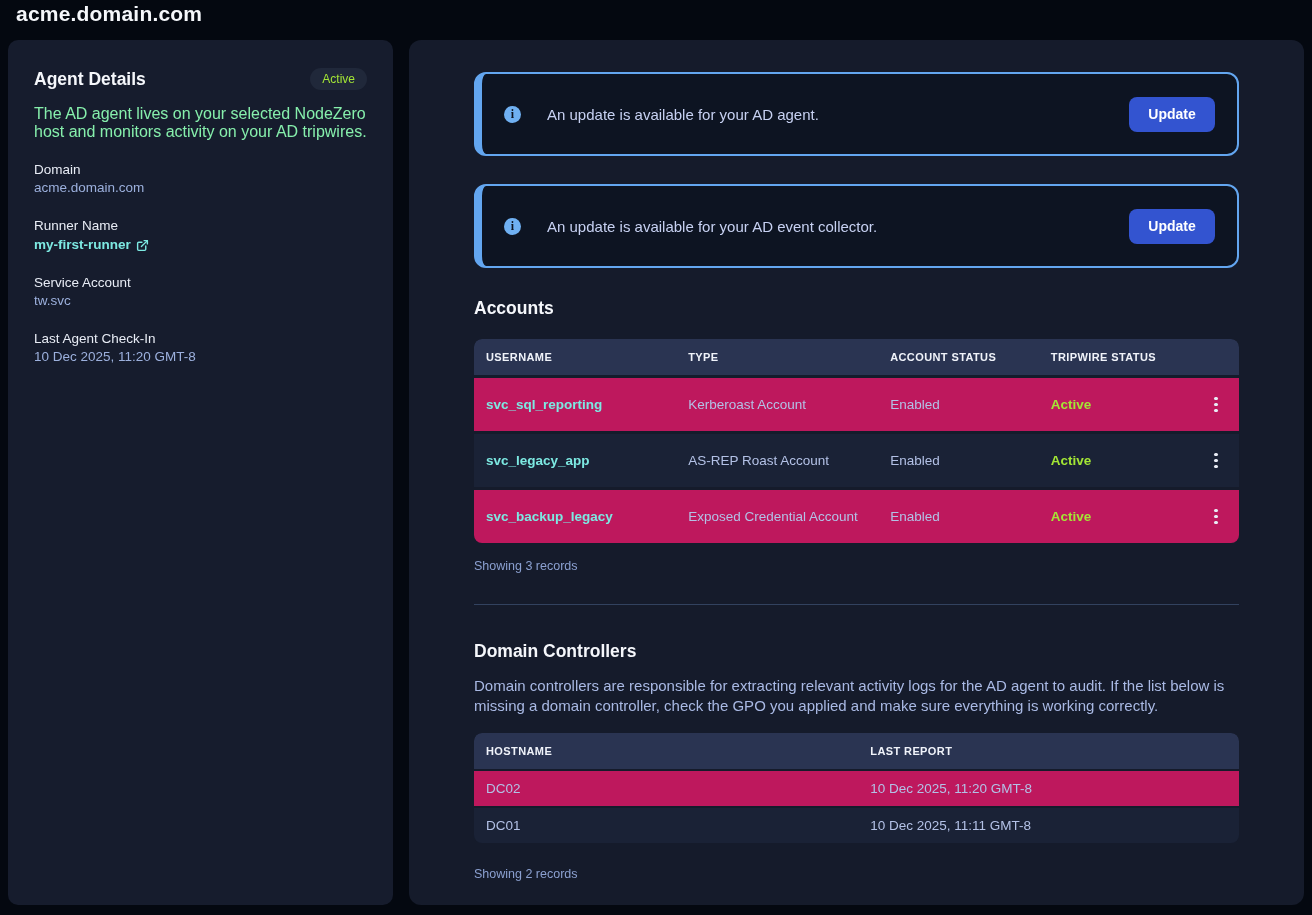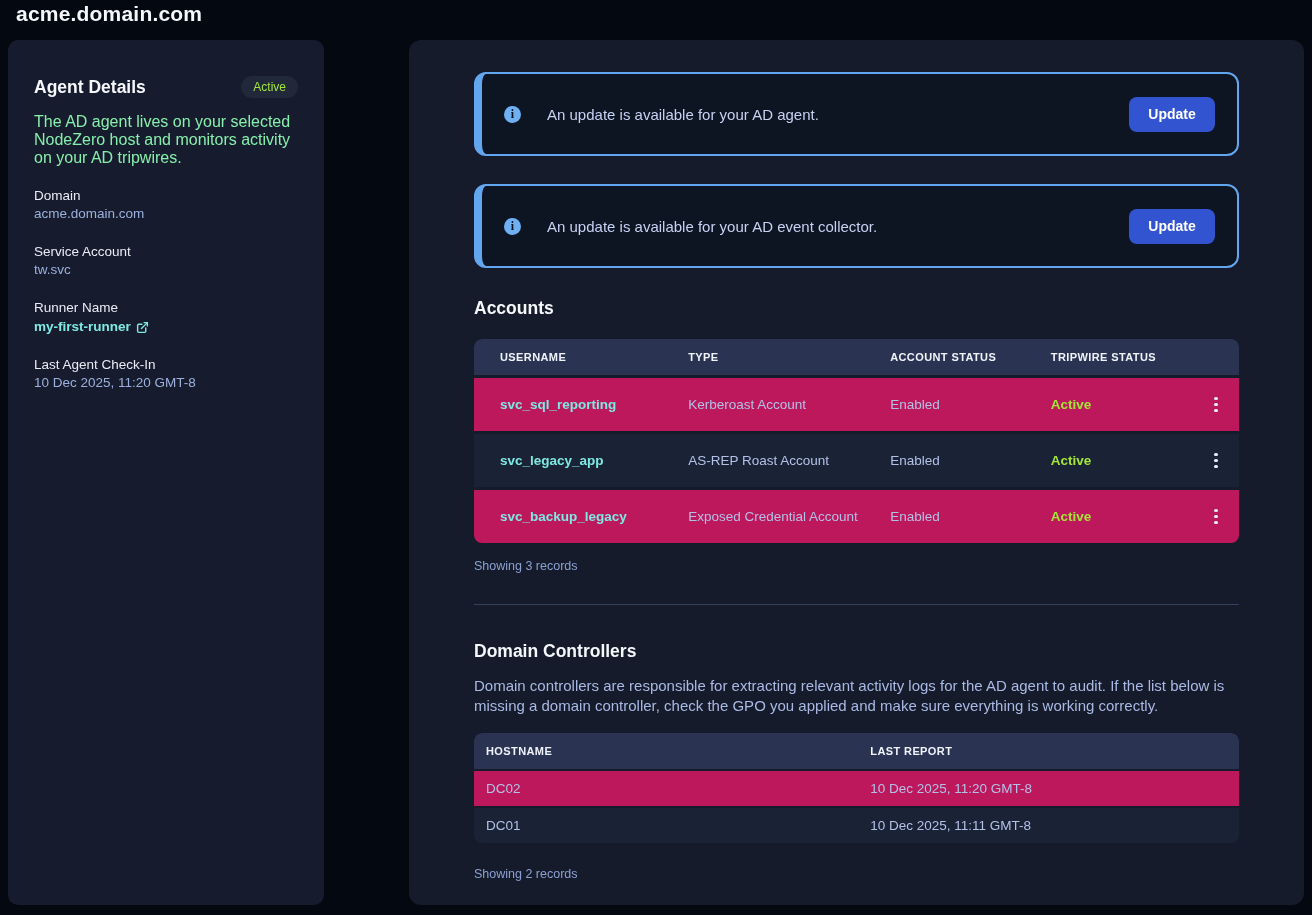--- a/index.html
+++ b/index.html
@@ -11,23 +11,23 @@
     position: relative;
   }
   .page-title {
     position: absolute; left: 16px; top: 2px;
     font-size: 21px; font-weight: 700; color: #f5f7fb;
     letter-spacing: 0.2px;
   }
   
   .left-panel {
     position: absolute; left: 8px; top: 40px;
-    width: 316px; height: 865px;
+    width: 385px; height: 865px;
     background: #161c2d; border-radius: 10px;
-    padding: 36px 26px;
+    padding: 28px 26px;
   }
   .panel-head { display: flex; align-items: center; justify-content: space-between; }
   .panel-title { font-size: 17.5px; font-weight: 700; color: #f5f7fb; }
   .status-badge {
     background: #20283a; color: #a3e635;
     font-size: 12px; font-weight: 400;
     padding: 4px 12px; border-radius: 12px;
   }
   .agent-desc {
     margin-top: 15px;
@@ -91,21 +91,21 @@
   .th {
     font-size: 11px; font-weight: 700; color: #f0f3fa;
     letter-spacing: 0.4px; text-transform: uppercase;
   }
   .tr { display: flex; align-items: center; margin-top: 3px; }
   .tr.dark { background: #be185d; }
   .tr.light { background: #1a2236; }
   .accounts-tbl .tr { height: 53px; }
   .dc-tbl .tr { height: 35px; margin-top: 2px; }
   .cell { font-size: 13.5px; color: #b3c1e6; }
-  .c-user { width: 28%; padding-left: 26px; }
+  .c-user { width: 28%; padding-left: 12px; }
   .c-type { width: 26.4%; }
   .c-acct { width: 21%; }
   .c-trip { width: 18.6%; }
   .c-menu { flex: 1; display: flex; justify-content: center; }
   .c-host { width: 51.8%; padding-left: 12px; }
   .c-report { width: 48.2%; }
   .username { color: #7de9e2; font-weight: 700; font-size: 13.5px; cursor: pointer; }
   .tripwire { color: #a3e635; font-weight: 600; }
   .kebab {
     display: flex; flex-direction: column; gap: 2.5px;
@@ -126,39 +126,39 @@
     <div class="status-badge">Active</div>
   </div>
   <p class="agent-desc">The AD agent lives on your selected NodeZero host and monitors activity on your AD tripwires.</p>
 
   <div class="field">
     <div class="field-label">Domain</div>
     <div class="field-value">acme.domain.com</div>
   </div>
 
   <div class="field">
-    <div class="field-label">Service Account</div>
-    <div class="field-value">tw.svc</div>
-  </div>
-
-  <div class="field">
     <div class="field-label">Runner Name</div>
     <a class="runner-link">
       <span>my-first-runner</span>
       <span class="ext-icon">
         <svg width="13" height="13" viewBox="0 0 24 24" fill="none" stroke="#7de9e2" stroke-width="2.6" stroke-linecap="round" stroke-linejoin="round">
           <path d="M18 13v6a2 2 0 0 1-2 2H5a2 2 0 0 1-2-2V8a2 2 0 0 1 2-2h6"></path>
           <polyline points="15 3 21 3 21 9"></polyline>
           <line x1="10" y1="14" x2="21" y2="3"></line>
         </svg>
       </span>
     </a>
   </div>
 
   <div class="field">
+    <div class="field-label">Service Account</div>
+    <div class="field-value">tw.svc</div>
+  </div>
+
+  <div class="field">
     <div class="field-label">Last Agent Check-In</div>
     <div class="field-value">10 Dec 2025, 11:20 GMT-8</div>
   </div>
 </aside>
 
 <main class="right-panel">
 
   <div class="alert">
     <span class="info-icon">i</span>
     <span class="alert-text">An update is available for your AD agent.</span>

